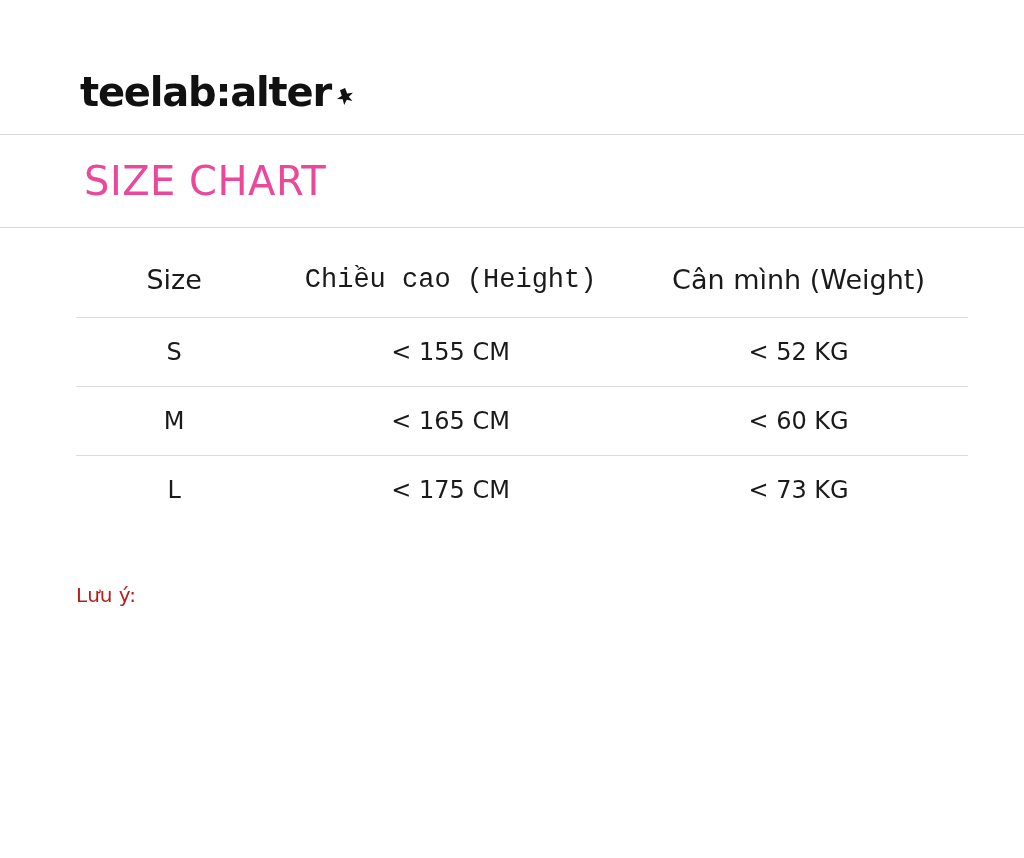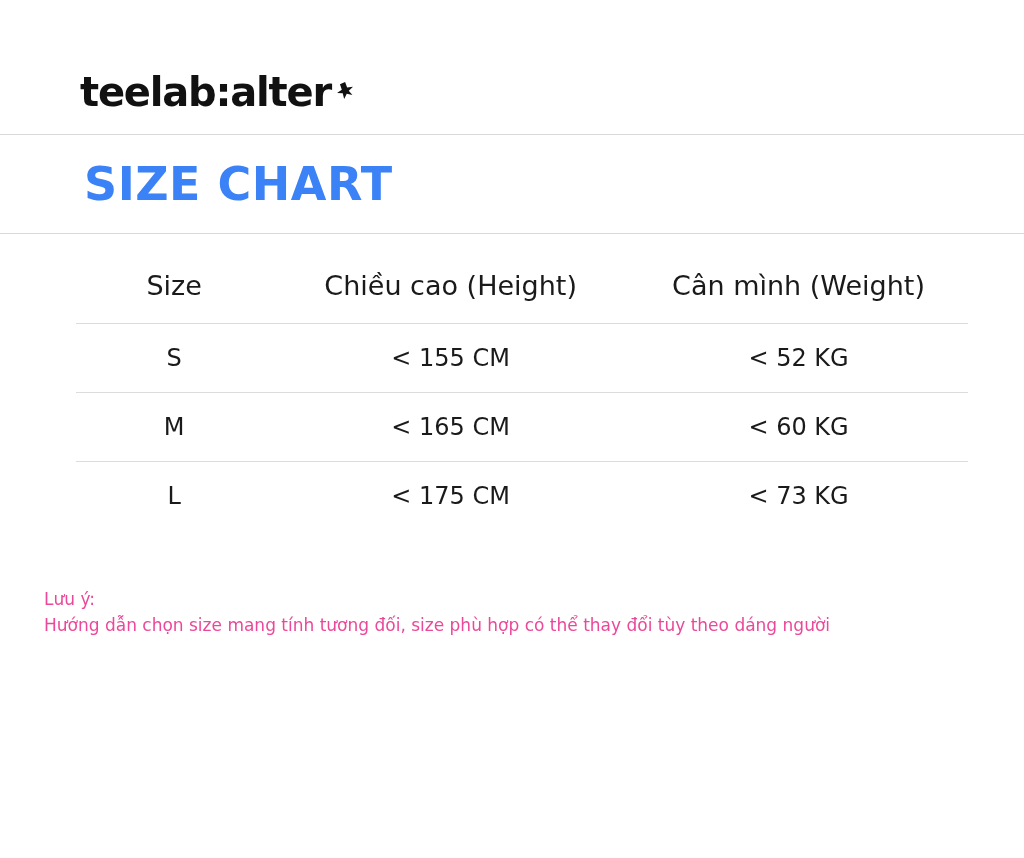--- a/index.html
+++ b/index.html
@@ -20,21 +20,21 @@
     height: 858px;
     box-sizing: border-box;
   }
 
   
   .brand-block {
     padding: 72px 0 22px 80px;
   }
   .brand-logo {
     display: inline-flex;
-    align-items: center;
+    align-items: flex-end;
     line-height: 1;
   }
   .brand-text {
     font-family: "DejaVu Sans", "Liberation Sans", sans-serif;
     font-size: 40px;
     font-weight: bold;
     letter-spacing: -1.2px;
     color: #111111;
   }
   .brand-star {
@@ -47,24 +47,24 @@
     height: 1px;
     background: #d9d9d9;
     width: 100%;
   }
 
   
   .title-block {
     padding: 26px 0 26px 84px;
   }
   .title {
-    font-size: 46px;
-    font-weight: bold;
+    font-size: 40px;
+    font-weight: normal;
     letter-spacing: 0.5px;
-    color: #3b82f6;
+    color: #ec4899;
     line-height: 1;
   }
 
   
   .table-wrap {
     padding: 30px 56px 0 76px;
   }
   table.size-chart {
     width: 100%;
     border-collapse: collapse;
@@ -79,29 +79,29 @@
   table.size-chart th {
     font-size: 27px;
     padding: 6px 0 22px 0;
   }
   table.size-chart td {
     font-size: 24px;
     padding: 20px 0 20px 0;
     border-top: 1px solid #dcdcdc;
   }
   .col-size { width: 22%; }
-  .col-height { width: 40%; }
+  .col-height { width: 40%; font-family: Liberation Mono, monospace; }
   .col-weight { width: 38%; }
 
   
   .notes {
-    padding: 56px 60px 0 44px;
-    font-size: 17px;
+    padding: 56px 60px 0 76px;
+    font-size: 20px;
     line-height: 1.55;
-    color: #ec4899;
+    color: #b91c1c;
   }
   .notes div { white-space: nowrap; }
 </style>
 </head>
 <body>
 
 <div class="page">
 
   <div class="brand-block">
     <div class="brand-logo">
@@ -146,16 +146,15 @@
           <td>L</td>
           <td>&lt; 175 CM</td>
           <td>&lt; 73 KG</td>
         </tr>
       </tbody>
     </table>
   </div>
 
   <div class="notes">
     <div>Lưu ý:</div>
-    <div>Hướng dẫn chọn size mang tính tương đối, size phù hợp có thể thay đổi tùy theo dáng người</div>
   </div>
 
 </div>
 
 </body></html>

